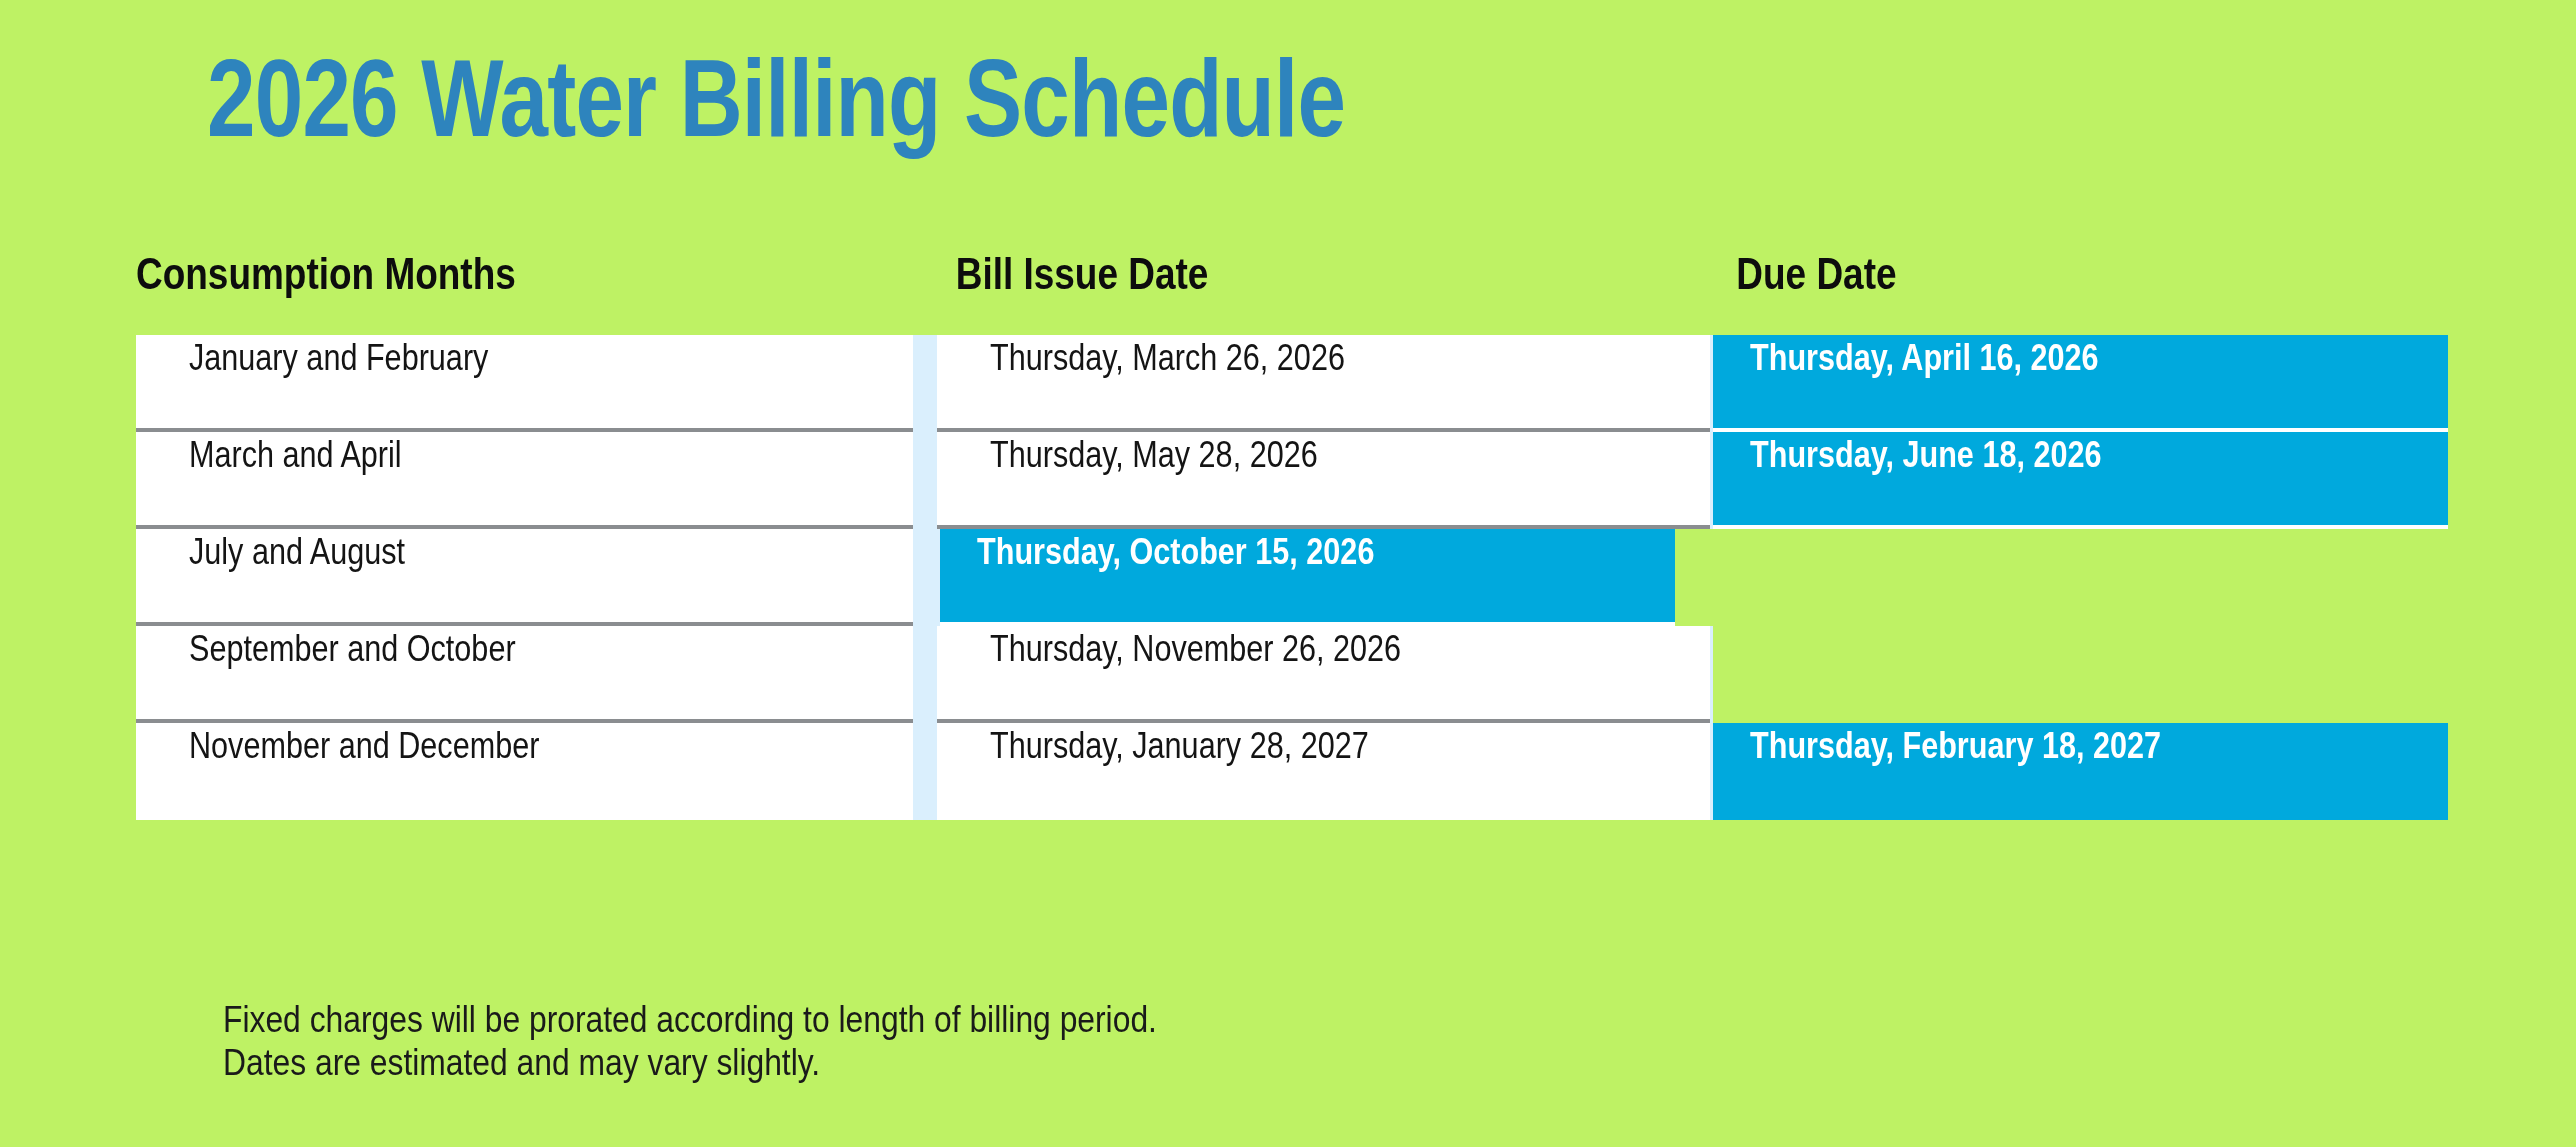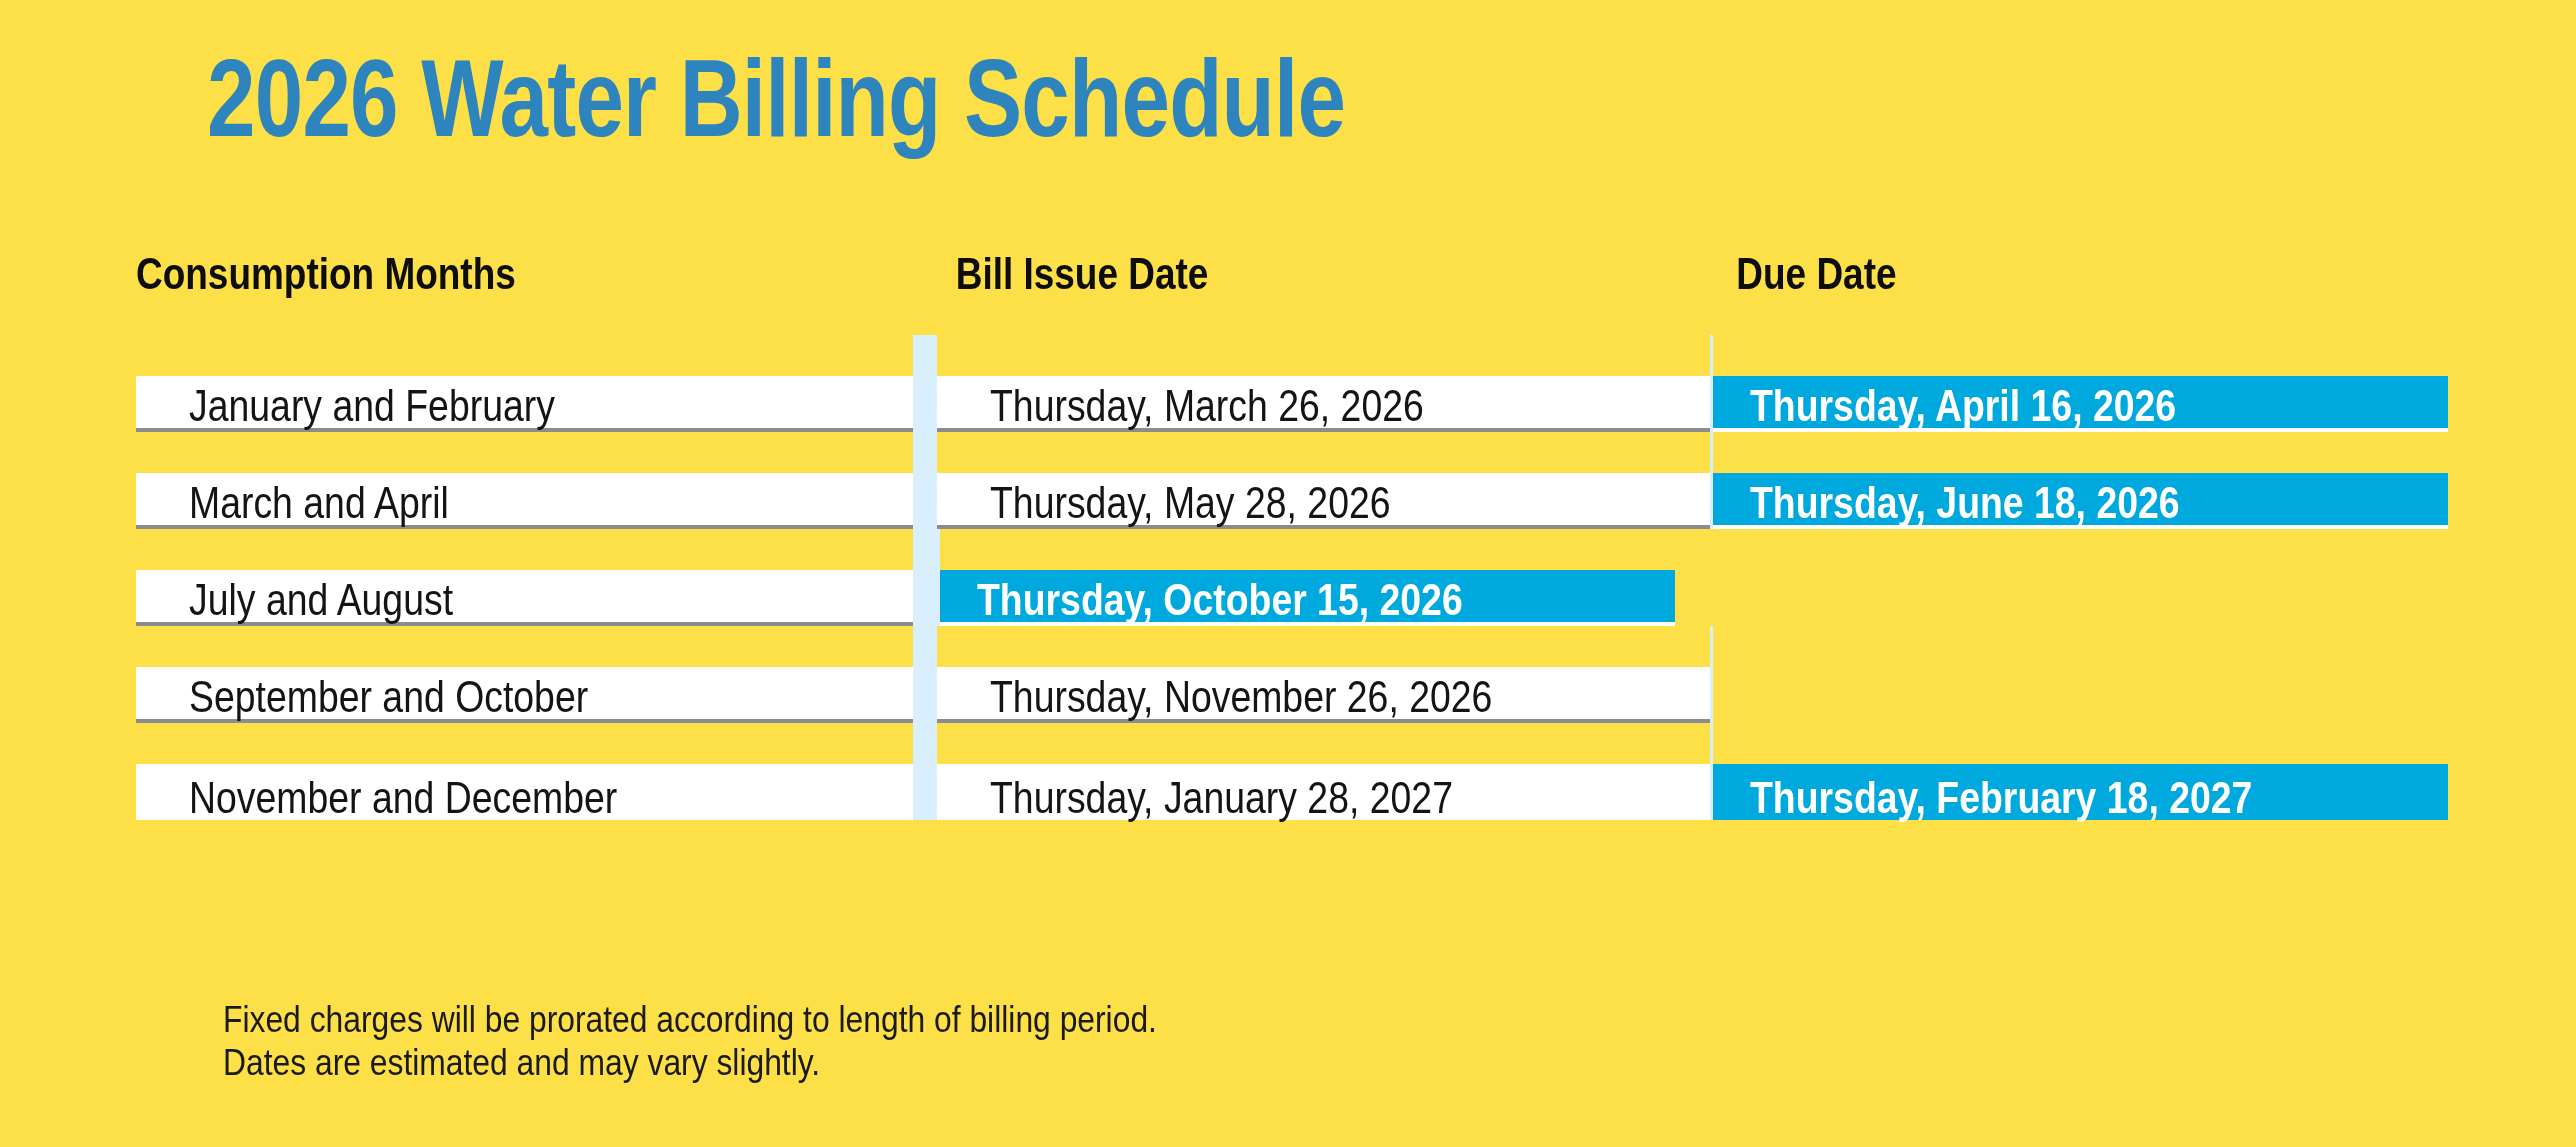--- a/index.html
+++ b/index.html
@@ -11,21 +11,21 @@
     height: 1147px;
     background: #daeffd;
     font-family: "Liberation Sans", "DejaVu Sans", sans-serif;
     overflow: hidden;
   }
 
   .poster {
     position: relative;
     width: 2576px;
     height: 1147px;
-    background: #fde047;
+    background: #bef264;
   }
 
   
   .title {
     position: absolute;
     left: 207px;
     top: 41px;
     font-size: 109px;
     line-height: 115px;
     font-weight: 700;
@@ -71,26 +71,25 @@
   .head-pad-3 { padding-left: 23px; }
 
   .body-row {
     display: flex;
     height: 97px;
   }
 
   .cell {
     box-sizing: border-box;
     display: flex;
-    align-items: flex-end;
-    font-size: 44px;
+    align-items: flex-start;
+    font-size: 36px;
     line-height: 45px;
     color: #141414;
     white-space: nowrap;
-    margin-top: 41px;
   }
 
   .cell span.txt {
     display: inline-block;
     transform: scaleX(0.85);
     transform-origin: left center;
   }
 
   .cell-plain {
     background: #ffffff;

